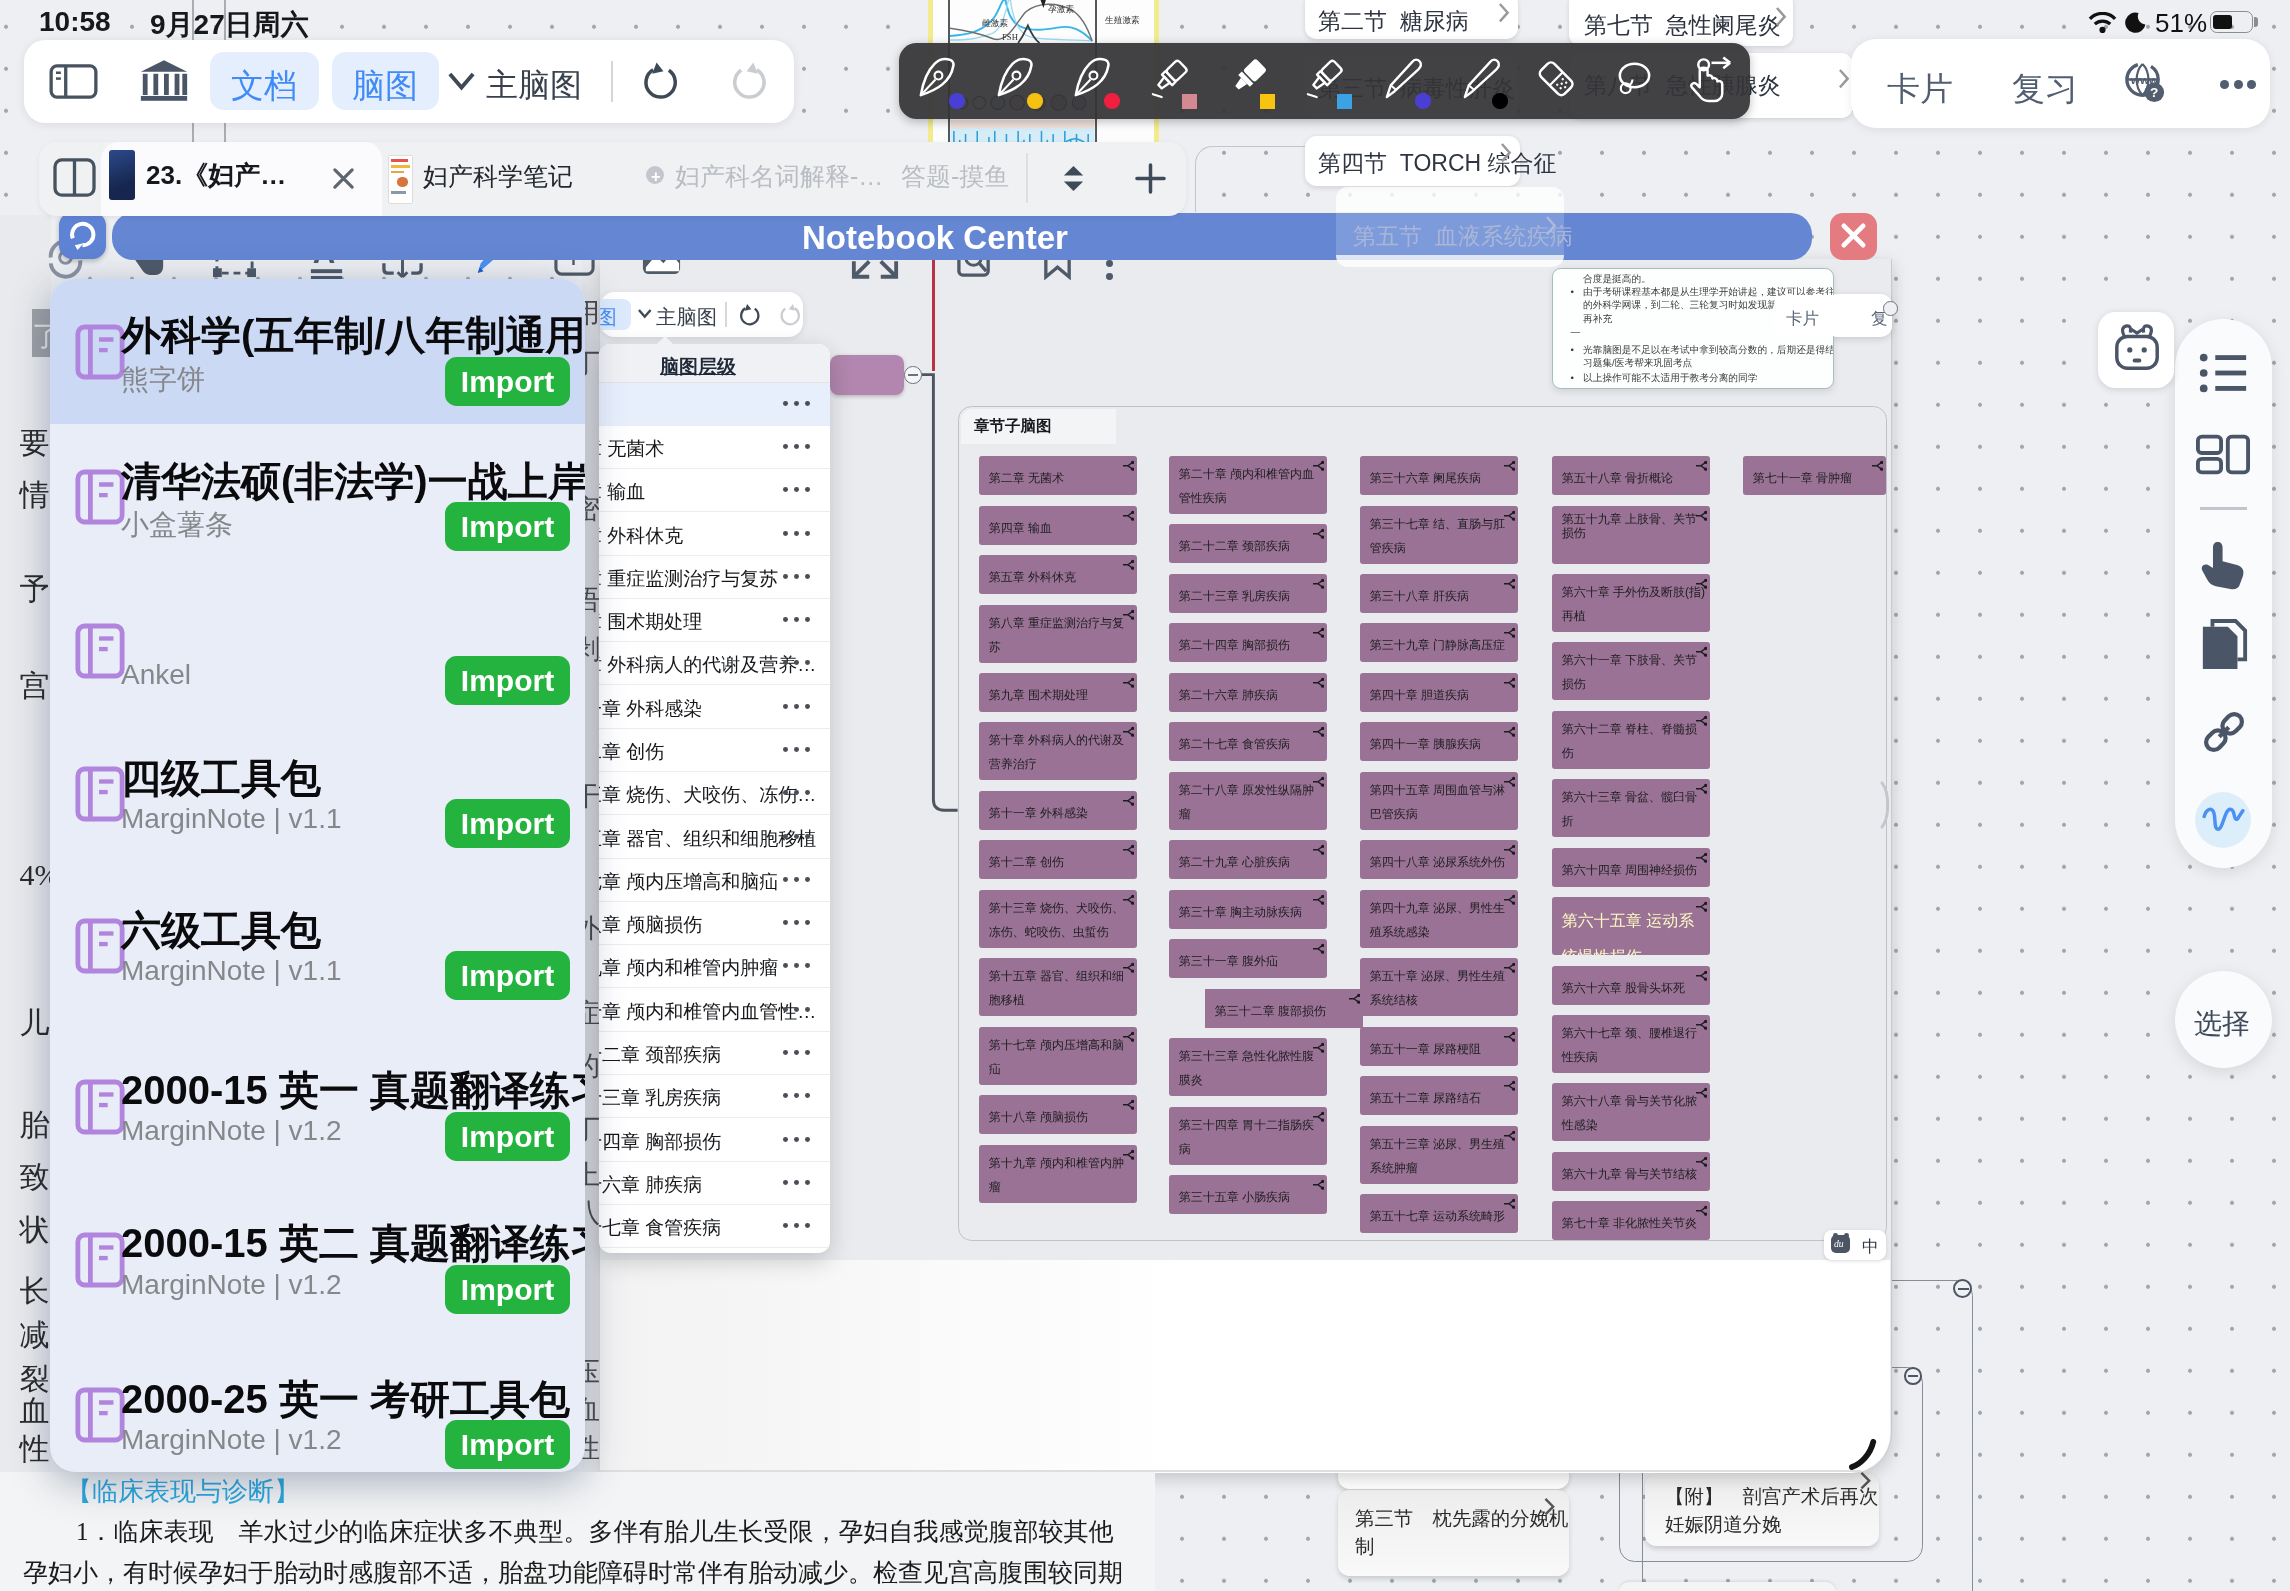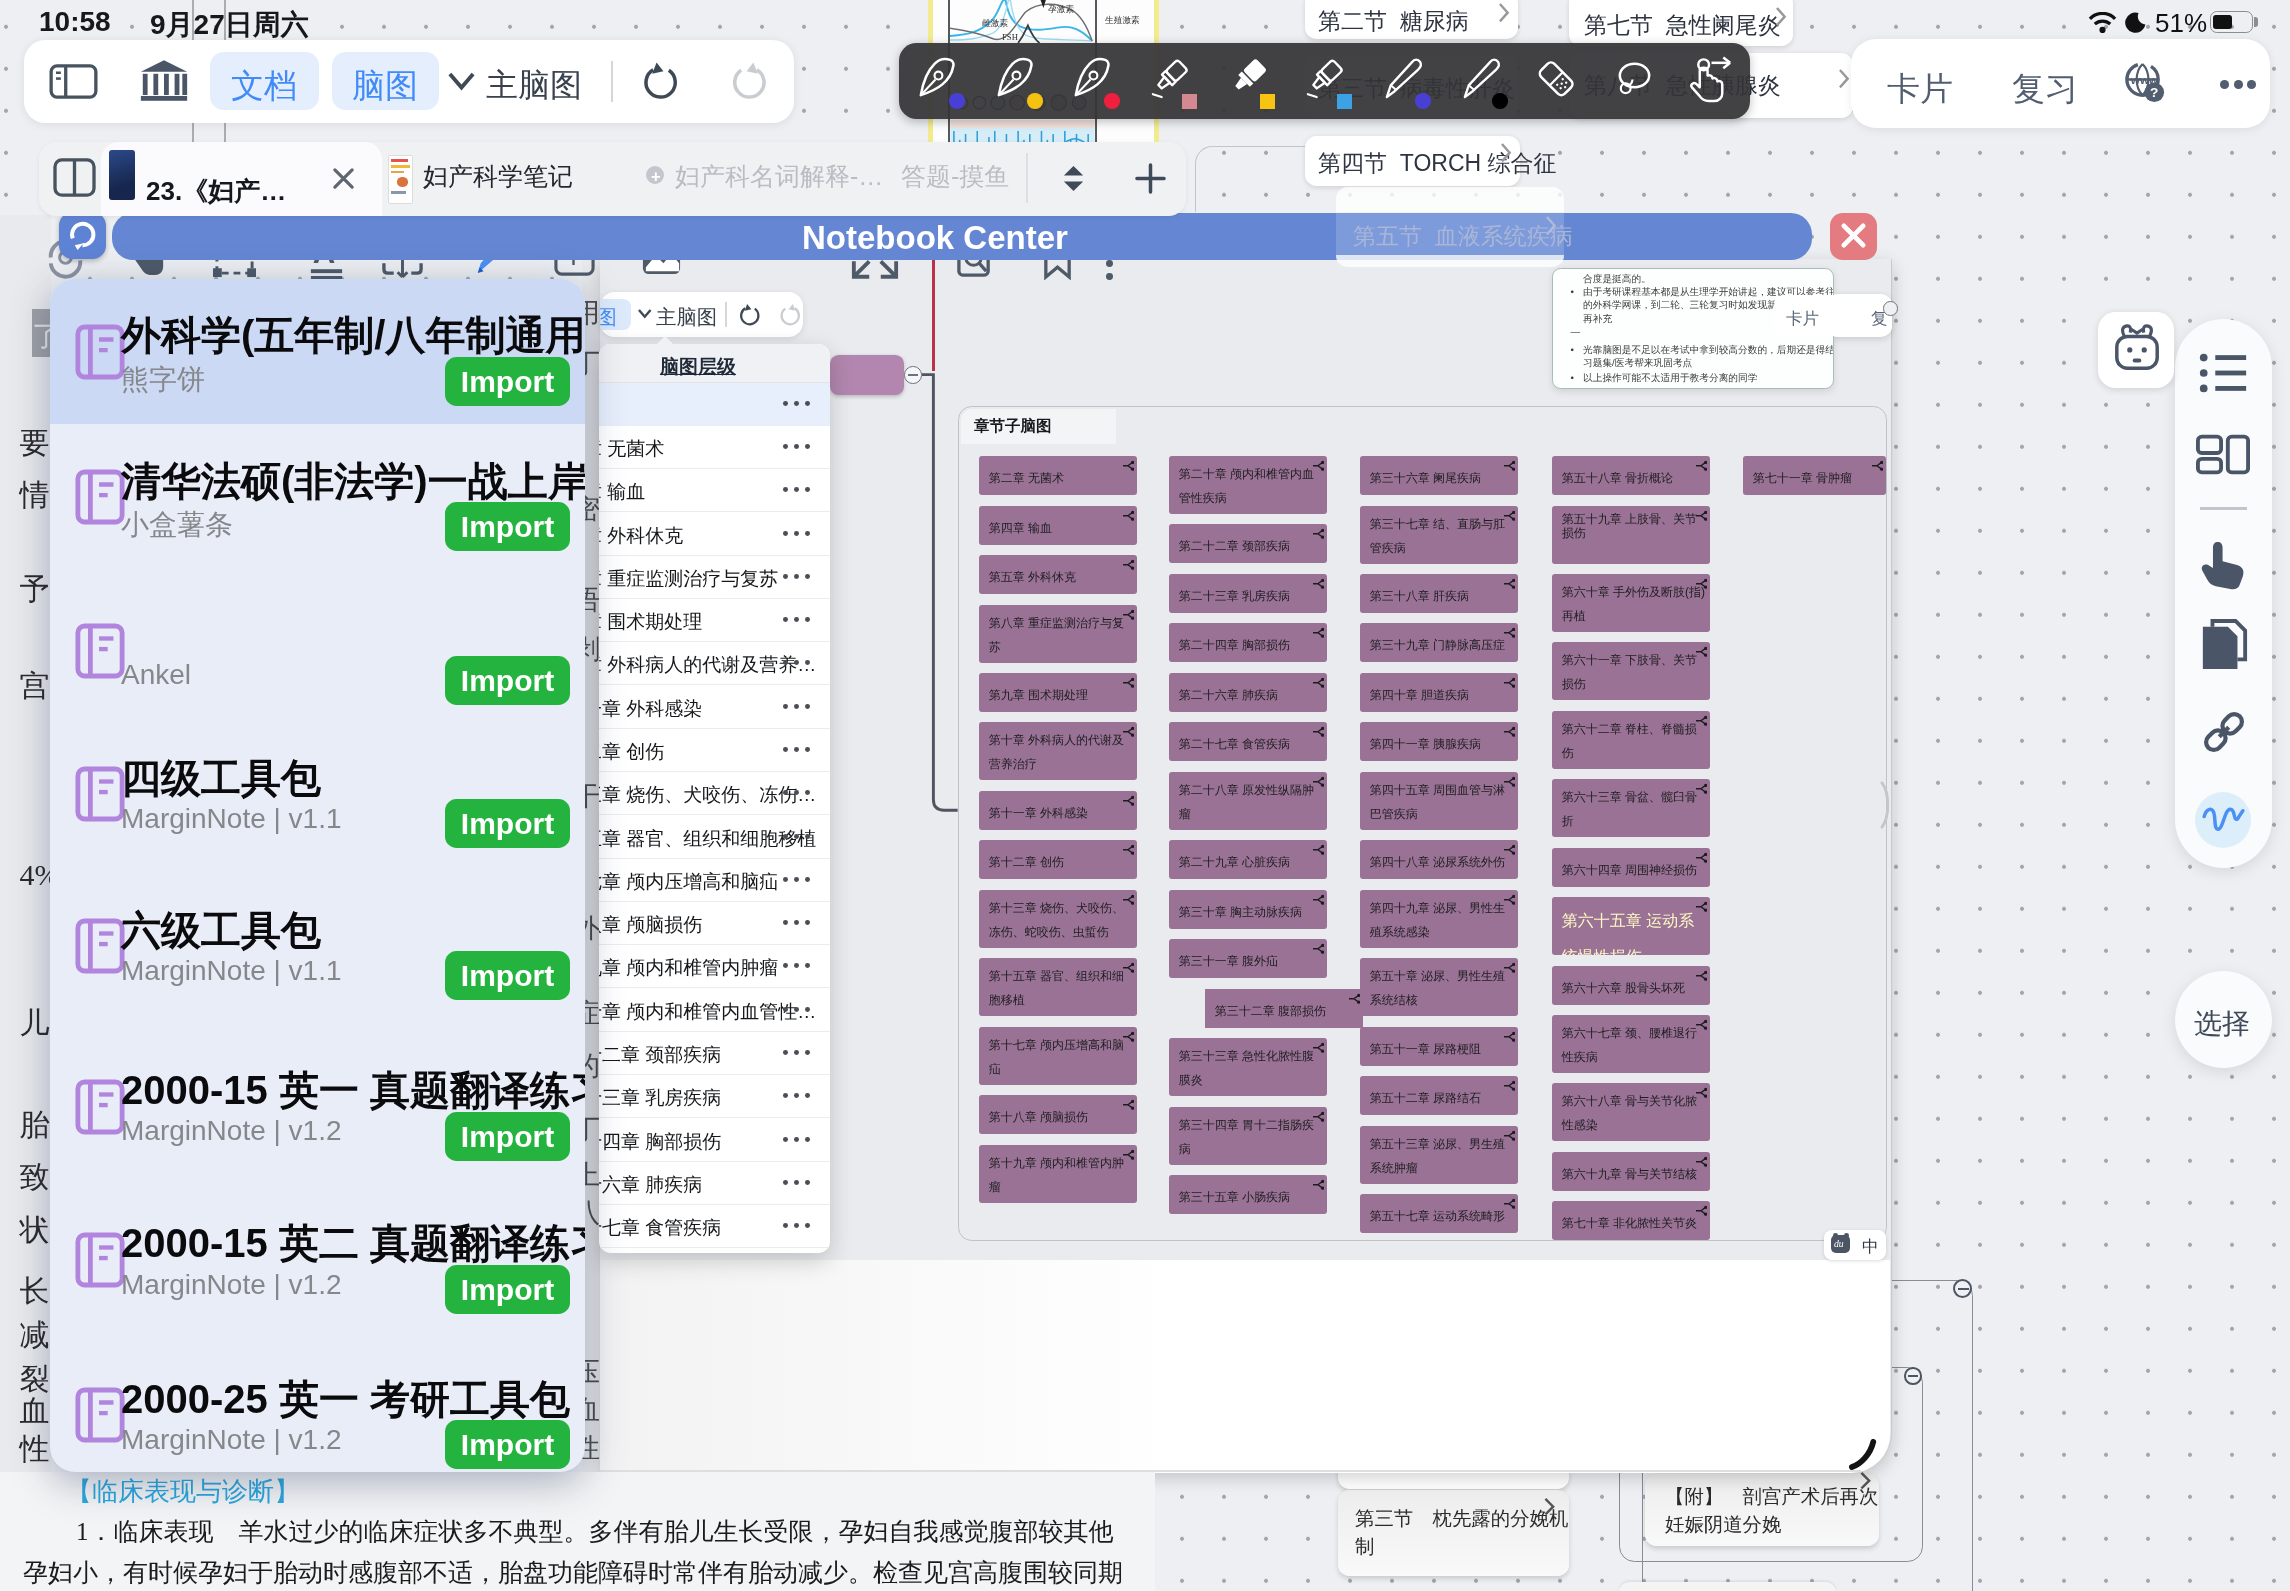--- a/index.html
+++ b/index.html
@@ -533,21 +533,21 @@
         </svg>
       </div>
       <div class="abs" style="left:1552px;top:642px;width:158px;height:58px;background:#9a7296;border-radius:2.9px;overflow:hidden;">
         <div style="position:absolute;left:9.7px;top:5.8px;right:1.9px;font-size:12px;line-height:24px;color:#1d1d1f;">第六十一章 下肢骨、关节损伤</div>
         <svg style="position:absolute;right:2.9px;top:3.9px;" width="11.6" height="11.6" viewBox="0 0 12 12">
           <path d="M0 6 L5 6 M5 6 L10 2.5 M5 6 L10 9.5" stroke="#1d1d1f" stroke-width="1.4" fill="none"></path>
           <circle cx="10" cy="2.5" r="1.7" fill="#1d1d1f"></circle>
           <circle cx="10" cy="9.5" r="1.7" fill="#1d1d1f"></circle>
         </svg>
       </div>
-      <div class="abs" style="left:1552px;top:711px;width:158px;height:58px;background:#9a7296;border-radius:2.9px;overflow:hidden;font-family:Liberation Serif, serif;">
+      <div class="abs" style="left:1552px;top:711px;width:158px;height:58px;background:#9a7296;border-radius:2.9px;overflow:hidden;">
         <div style="position:absolute;left:9.7px;top:5.8px;right:1.9px;font-size:12px;line-height:24px;color:#1d1d1f;">第六十二章 脊柱、脊髓损伤</div>
         <svg style="position:absolute;right:2.9px;top:3.9px;" width="11.6" height="11.6" viewBox="0 0 12 12">
           <path d="M0 6 L5 6 M5 6 L10 2.5 M5 6 L10 9.5" stroke="#1d1d1f" stroke-width="1.4" fill="none"></path>
           <circle cx="10" cy="2.5" r="1.7" fill="#1d1d1f"></circle>
           <circle cx="10" cy="9.5" r="1.7" fill="#1d1d1f"></circle>
         </svg>
       </div>
       <div class="abs" style="left:1552px;top:779px;width:158px;height:58px;background:#9a7296;border-radius:2.9px;overflow:hidden;">
         <div style="position:absolute;left:9.7px;top:5.8px;right:1.9px;font-size:12px;line-height:24px;color:#1d1d1f;">第六十三章 骨盆、髋臼骨折</div>
         <svg style="position:absolute;right:2.9px;top:3.9px;" width="11.6" height="11.6" viewBox="0 0 12 12">
@@ -1192,21 +1192,21 @@
 <div class="abs" style="left:2234px;top:80px;width:8.7px;height:8.7px;background:#525e70;border-radius:50%;"></div>
 <div class="abs" style="left:2247px;top:80px;width:8.7px;height:8.7px;background:#525e70;border-radius:50%;"></div>
 
 <div class="abs" style="left:39px;top:142px;width:1147px;height:74px;background:#f0f1f3;border-radius:17.5px;box-shadow:0 1.9px 5.8px rgba(0,0,0,.06);"></div>
 <svg class="abs" style="left:53px;top:158px;" width="43" height="39" viewBox="0 0 44 40">
       <rect x="2" y="2" width="40" height="36" rx="7" fill="none" stroke="#47535f" stroke-width="3.4"></rect>
       <line x1="22" y1="2" x2="22" y2="38" stroke="#47535f" stroke-width="3.4"></line>
     </svg>
 <div class="abs" style="left:101px;top:142px;width:281px;height:74px;background:#fbfbfd;border-radius:17.5px 17.5px 0 0;"></div>
 <div class="abs" style="left:109px;top:150px;width:26px;height:50px;background:linear-gradient(160deg,#2c4a8a,#16264e 70%);border-radius:2.9px;"></div>
-<div class="abs nowrap" style="left:146px;top:158px;font-size:26px;font-weight:bold;color:#15181c;margin-top:16px;">23.《妇产…</div>
+<div class="abs nowrap" style="left:146px;top:158px;font-size:26px;font-weight:bold;color:#15181c;">23.《妇产…</div>
 <svg class="abs" style="left:332px;top:167px;" width="23" height="23" viewBox="0 0 24 24">
       <path d="M3 3 L21 21 M21 3 L3 21" stroke="#5f6670" stroke-width="3.4" stroke-linecap="round"></path>
     </svg>
 <div class="abs" style="left:388px;top:155px;width:25px;height:49px;background:#fff;border:1px solid #ddd;border-radius:1.9px;overflow:hidden;">
  <div style="position:absolute;left:1.9px;top:2.9px;width:17.5px;height:2.9px;background:#e8524a;"></div>
  <div style="position:absolute;left:1.9px;top:8.7px;width:19.4px;height:2.9px;background:#f2b63c;"></div>
  <div style="position:absolute;left:1.9px;top:14.6px;width:13.6px;height:2.9px;background:#e8a24a;"></div>
  <div style="position:absolute;left:7.8px;top:21.3px;width:11.6px;height:9.7px;background:#d8743c;border-radius:50%;"></div>
  <div style="position:absolute;left:1.9px;top:35px;width:15.5px;height:2.9px;background:#8899aa;"></div>
 </div>

